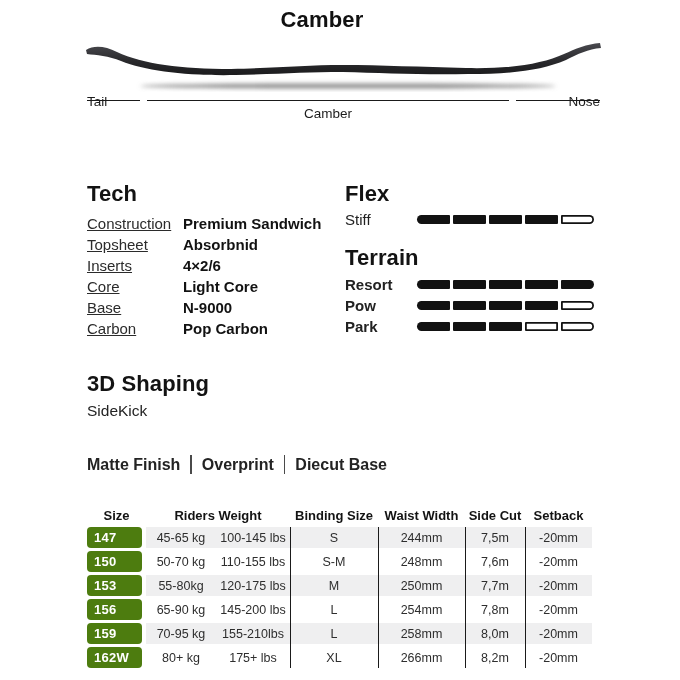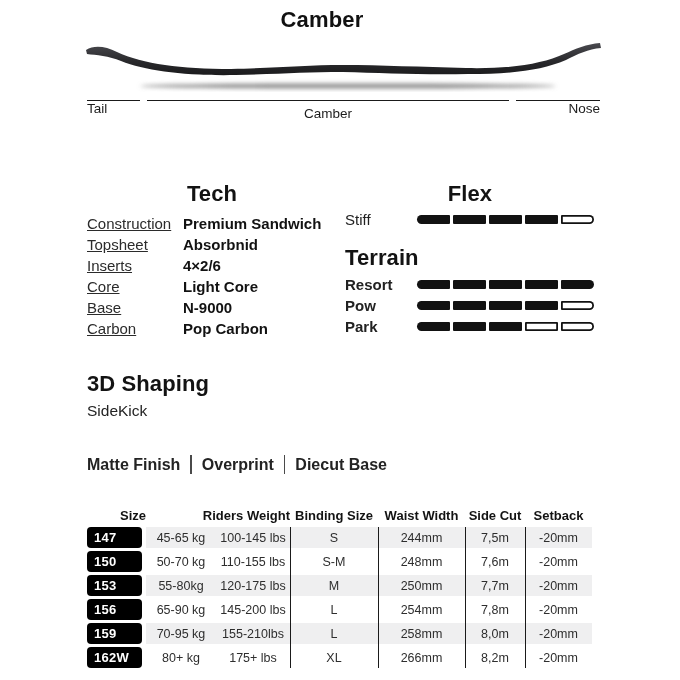--- a/index.html
+++ b/index.html
@@ -6,31 +6,31 @@
   .canvas{
     position:relative;width:680px;height:680px;background:#fff;overflow:hidden;
     font-family:"Liberation Sans",sans-serif;color:#161616;
   }
   .abs{position:absolute;}
 
   
   .page-title{left:0;top:7px;width:644px;text-align:center;font-size:22px;font-weight:700;letter-spacing:.2px;color:#111;}
 
   
-  .endlabel{top:101px;font-size:13.5px;color:#1c1c1c;}
+  .endlabel{top:94px;font-size:13.5px;color:#1c1c1c;}
   .tail-label{left:87px;}
   .nose-label{right:80px;}
   .rule{top:100px;height:0;border-top:1.6px solid #1a1a1a;}
   .rule-tail{left:87px;width:53px;}
   .rule-camber{left:147px;width:362px;}
   .rule-nose{left:516px;width:84px;}
   .camber-caption{left:147px;top:106px;width:362px;text-align:center;font-size:13.5px;color:#1c1c1c;}
 
   
-  .h1{font-size:22px;font-weight:700;line-height:26px;color:#131313;letter-spacing:.1px;text-align:center;}
+  .h1{font-size:22px;font-weight:700;line-height:26px;color:#131313;letter-spacing:.1px;}
 
   
   .tech-block{left:87px;top:181px;width:250px;}
   .spec-rows{margin-top:6px;}
   .spec-row{display:grid;grid-template-columns:96px auto;height:21px;align-items:center;}
   .spec-label{font-size:15px;color:#2b2b2b;text-decoration:underline;}
   .spec-value{font-size:15px;font-weight:700;color:#121212;white-space:nowrap;}
 
   
   .flex-block{left:345px;top:181px;width:250px;}
@@ -51,27 +51,27 @@
   .shaping-block{left:87px;top:371px;}
   .shaping-value{margin-top:5px;font-size:15.5px;color:#232323;}
   .graphics-block{left:87px;top:433px;}
   .graphics-items{margin-top:22px;font-size:16px;color:#232323;display:flex;align-items:center;font-weight:bold;}
   .gsep{display:inline-block;width:1.5px;height:19px;background:#4a4a4a;margin:0 10px;}
 
   
   .size-table{left:87px;top:504px;width:505px;height:170px;}
   .thead{display:grid;grid-template-columns:59px 144px 88px 87px 60px 67px;height:23px;align-items:center;font-size:13px;font-weight:700;color:#131313;}
   .thead .th{text-align:center;white-space:nowrap;}
-  .thead .th-size,.thead .th-weight{text-align:right;}
+  .thead .th-size,.thead .th-weight{text-align:center;}
   .tbody{position:relative;}
   .trow{display:grid;grid-template-columns:59px 70px 74px 88px 87px 60px 67px;height:21px;margin-bottom:3px;}
   .cell{height:21px;display:flex;align-items:center;justify-content:center;font-size:12.5px;color:#2e2e2e;white-space:nowrap;}
   .badge-cell{justify-content:flex-start;background:#fff;}
   .tbody .trow:nth-child(odd) .cell:not(.badge-cell){background:#efeff0;}
-  .badge{display:flex;align-items:center;width:48px;height:21px;padding-left:7px;background:#000000;border-radius:4px;color:#fff;font-size:13px;font-weight:700;letter-spacing:.3px;}
+  .badge{display:flex;align-items:center;width:48px;height:21px;padding-left:7px;background:#4d7c0f;border-radius:4px;color:#fff;font-size:13px;font-weight:700;letter-spacing:.3px;}
   .vline{position:absolute;top:23px;height:141px;width:1px;background:#1a1a1a;}
   .vl-1{left:203px;} .vl-2{left:291px;} .vl-3{left:378px;} .vl-4{left:438px;}
 </style>
 </head>
 <body>
 
 <div class="canvas">
 
   <div class="abs page-title">Camber</div>
 

